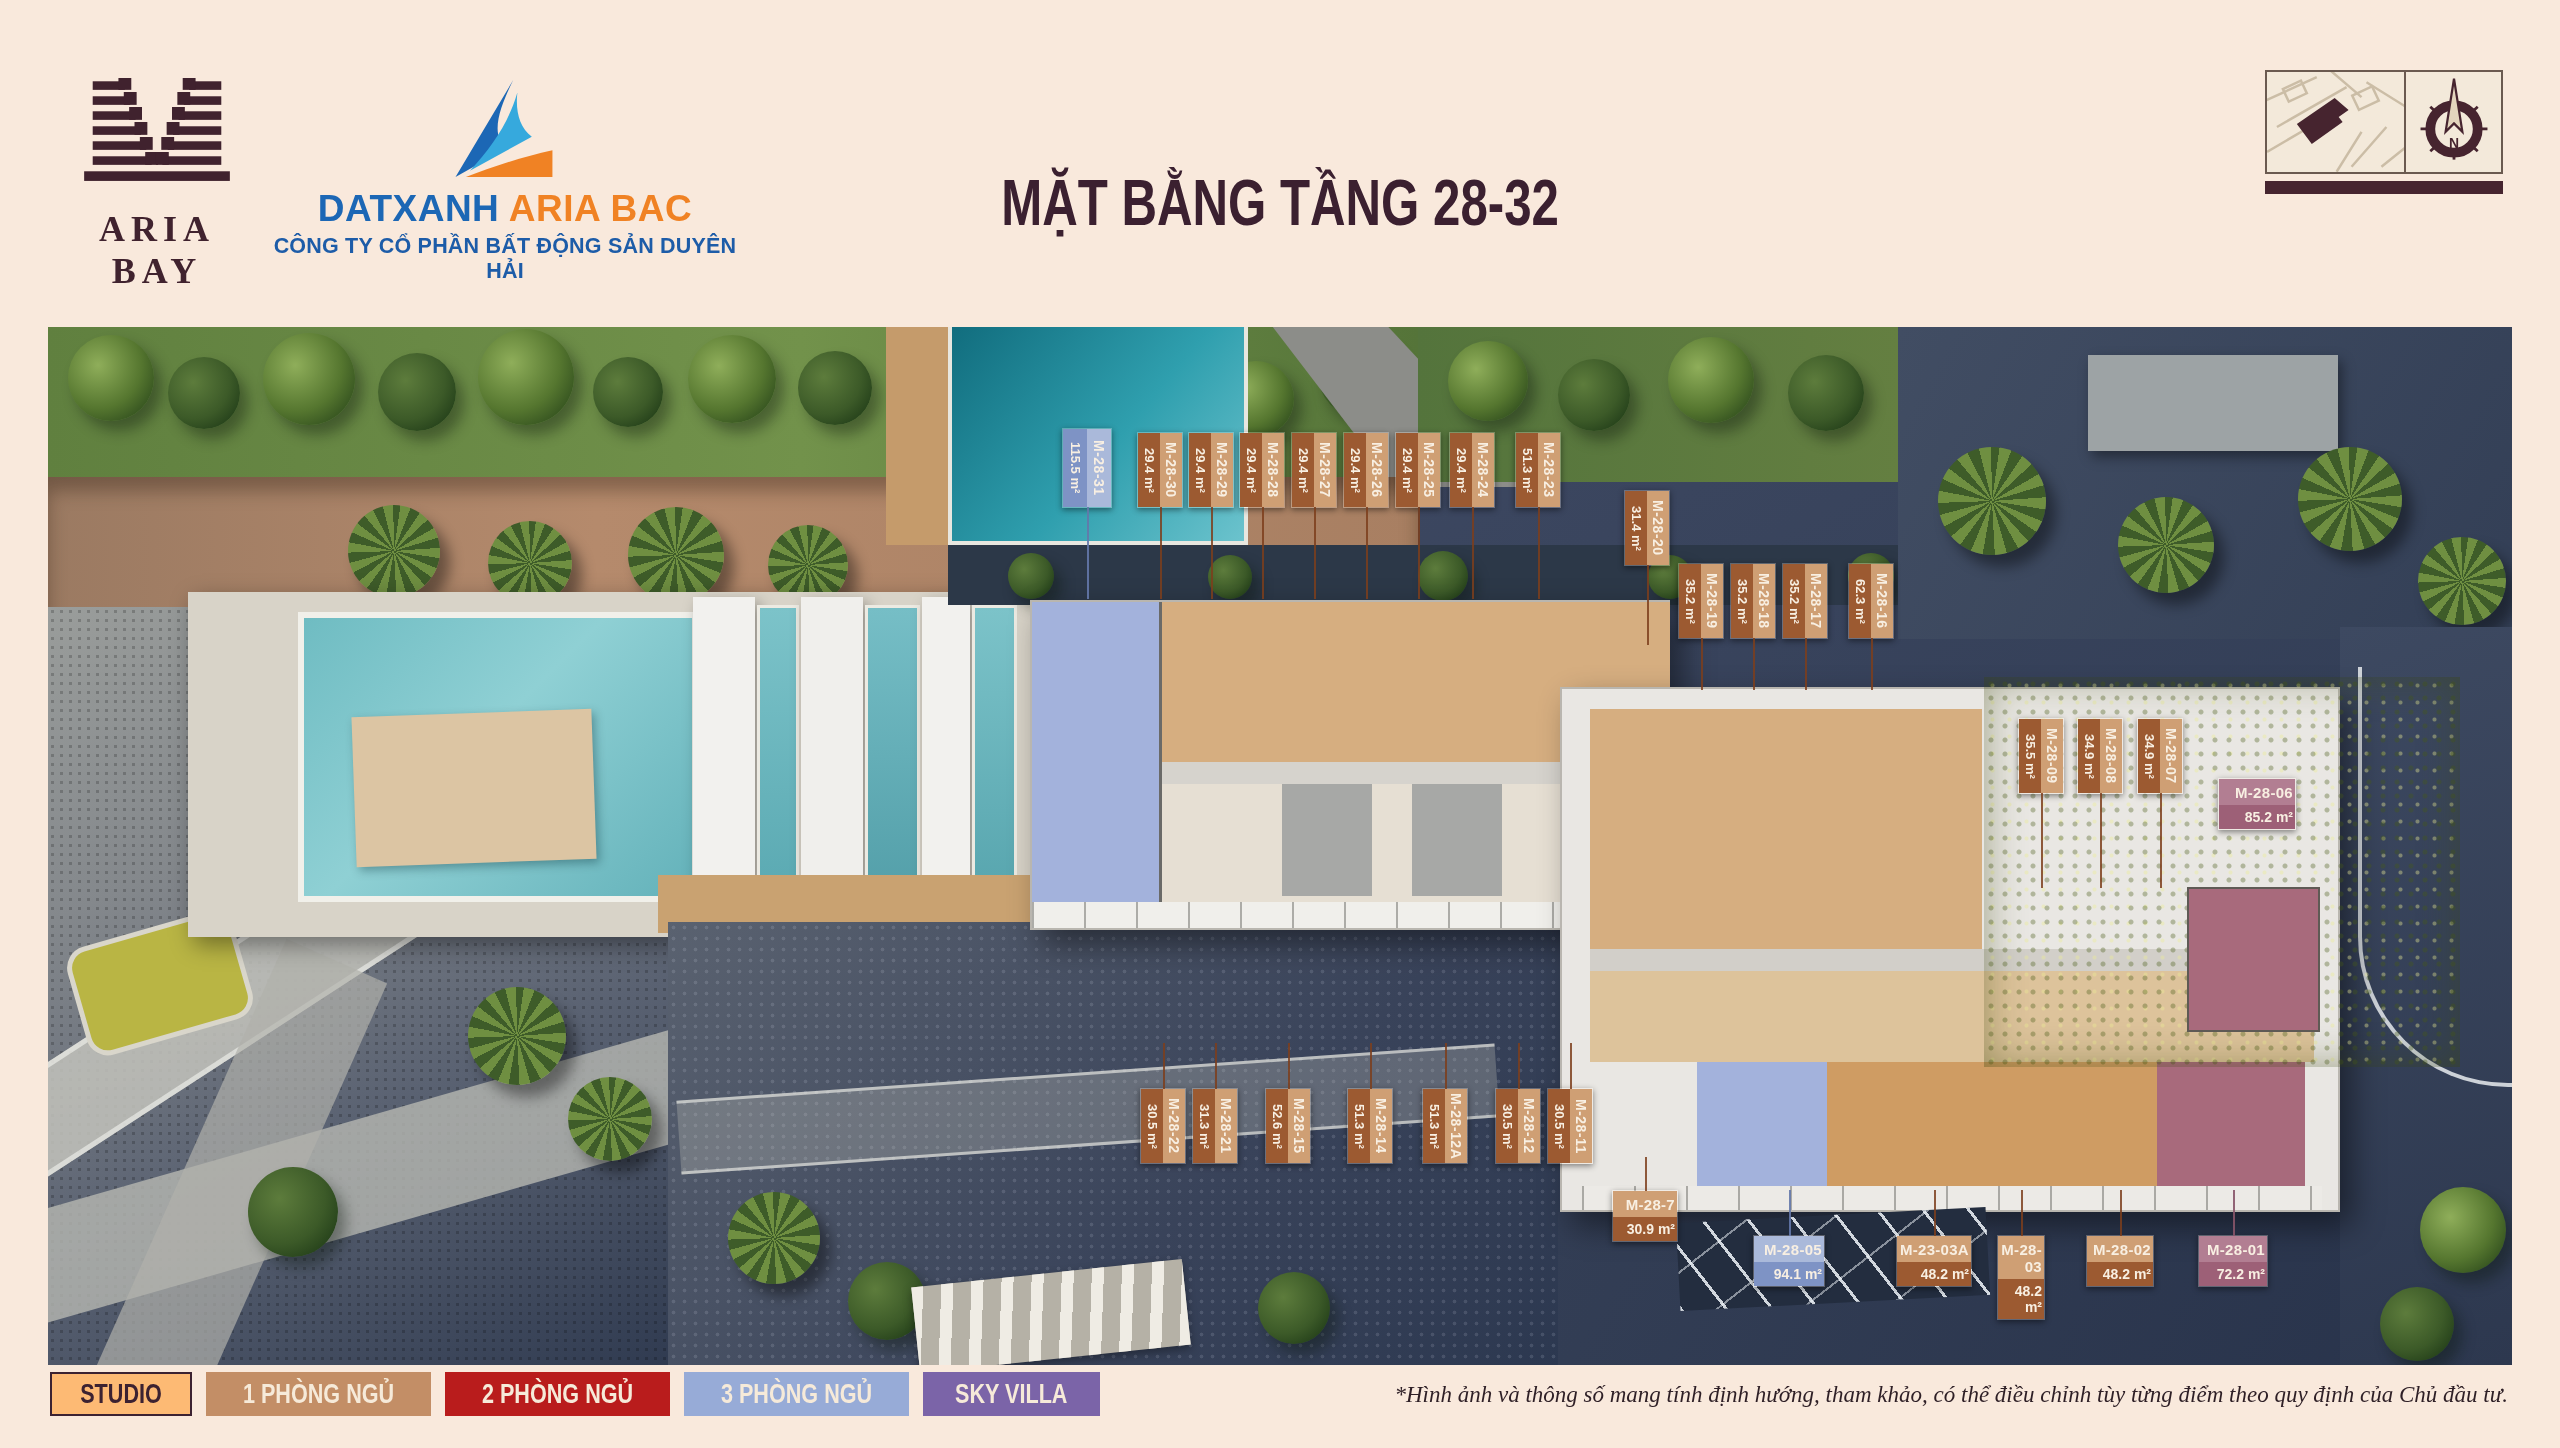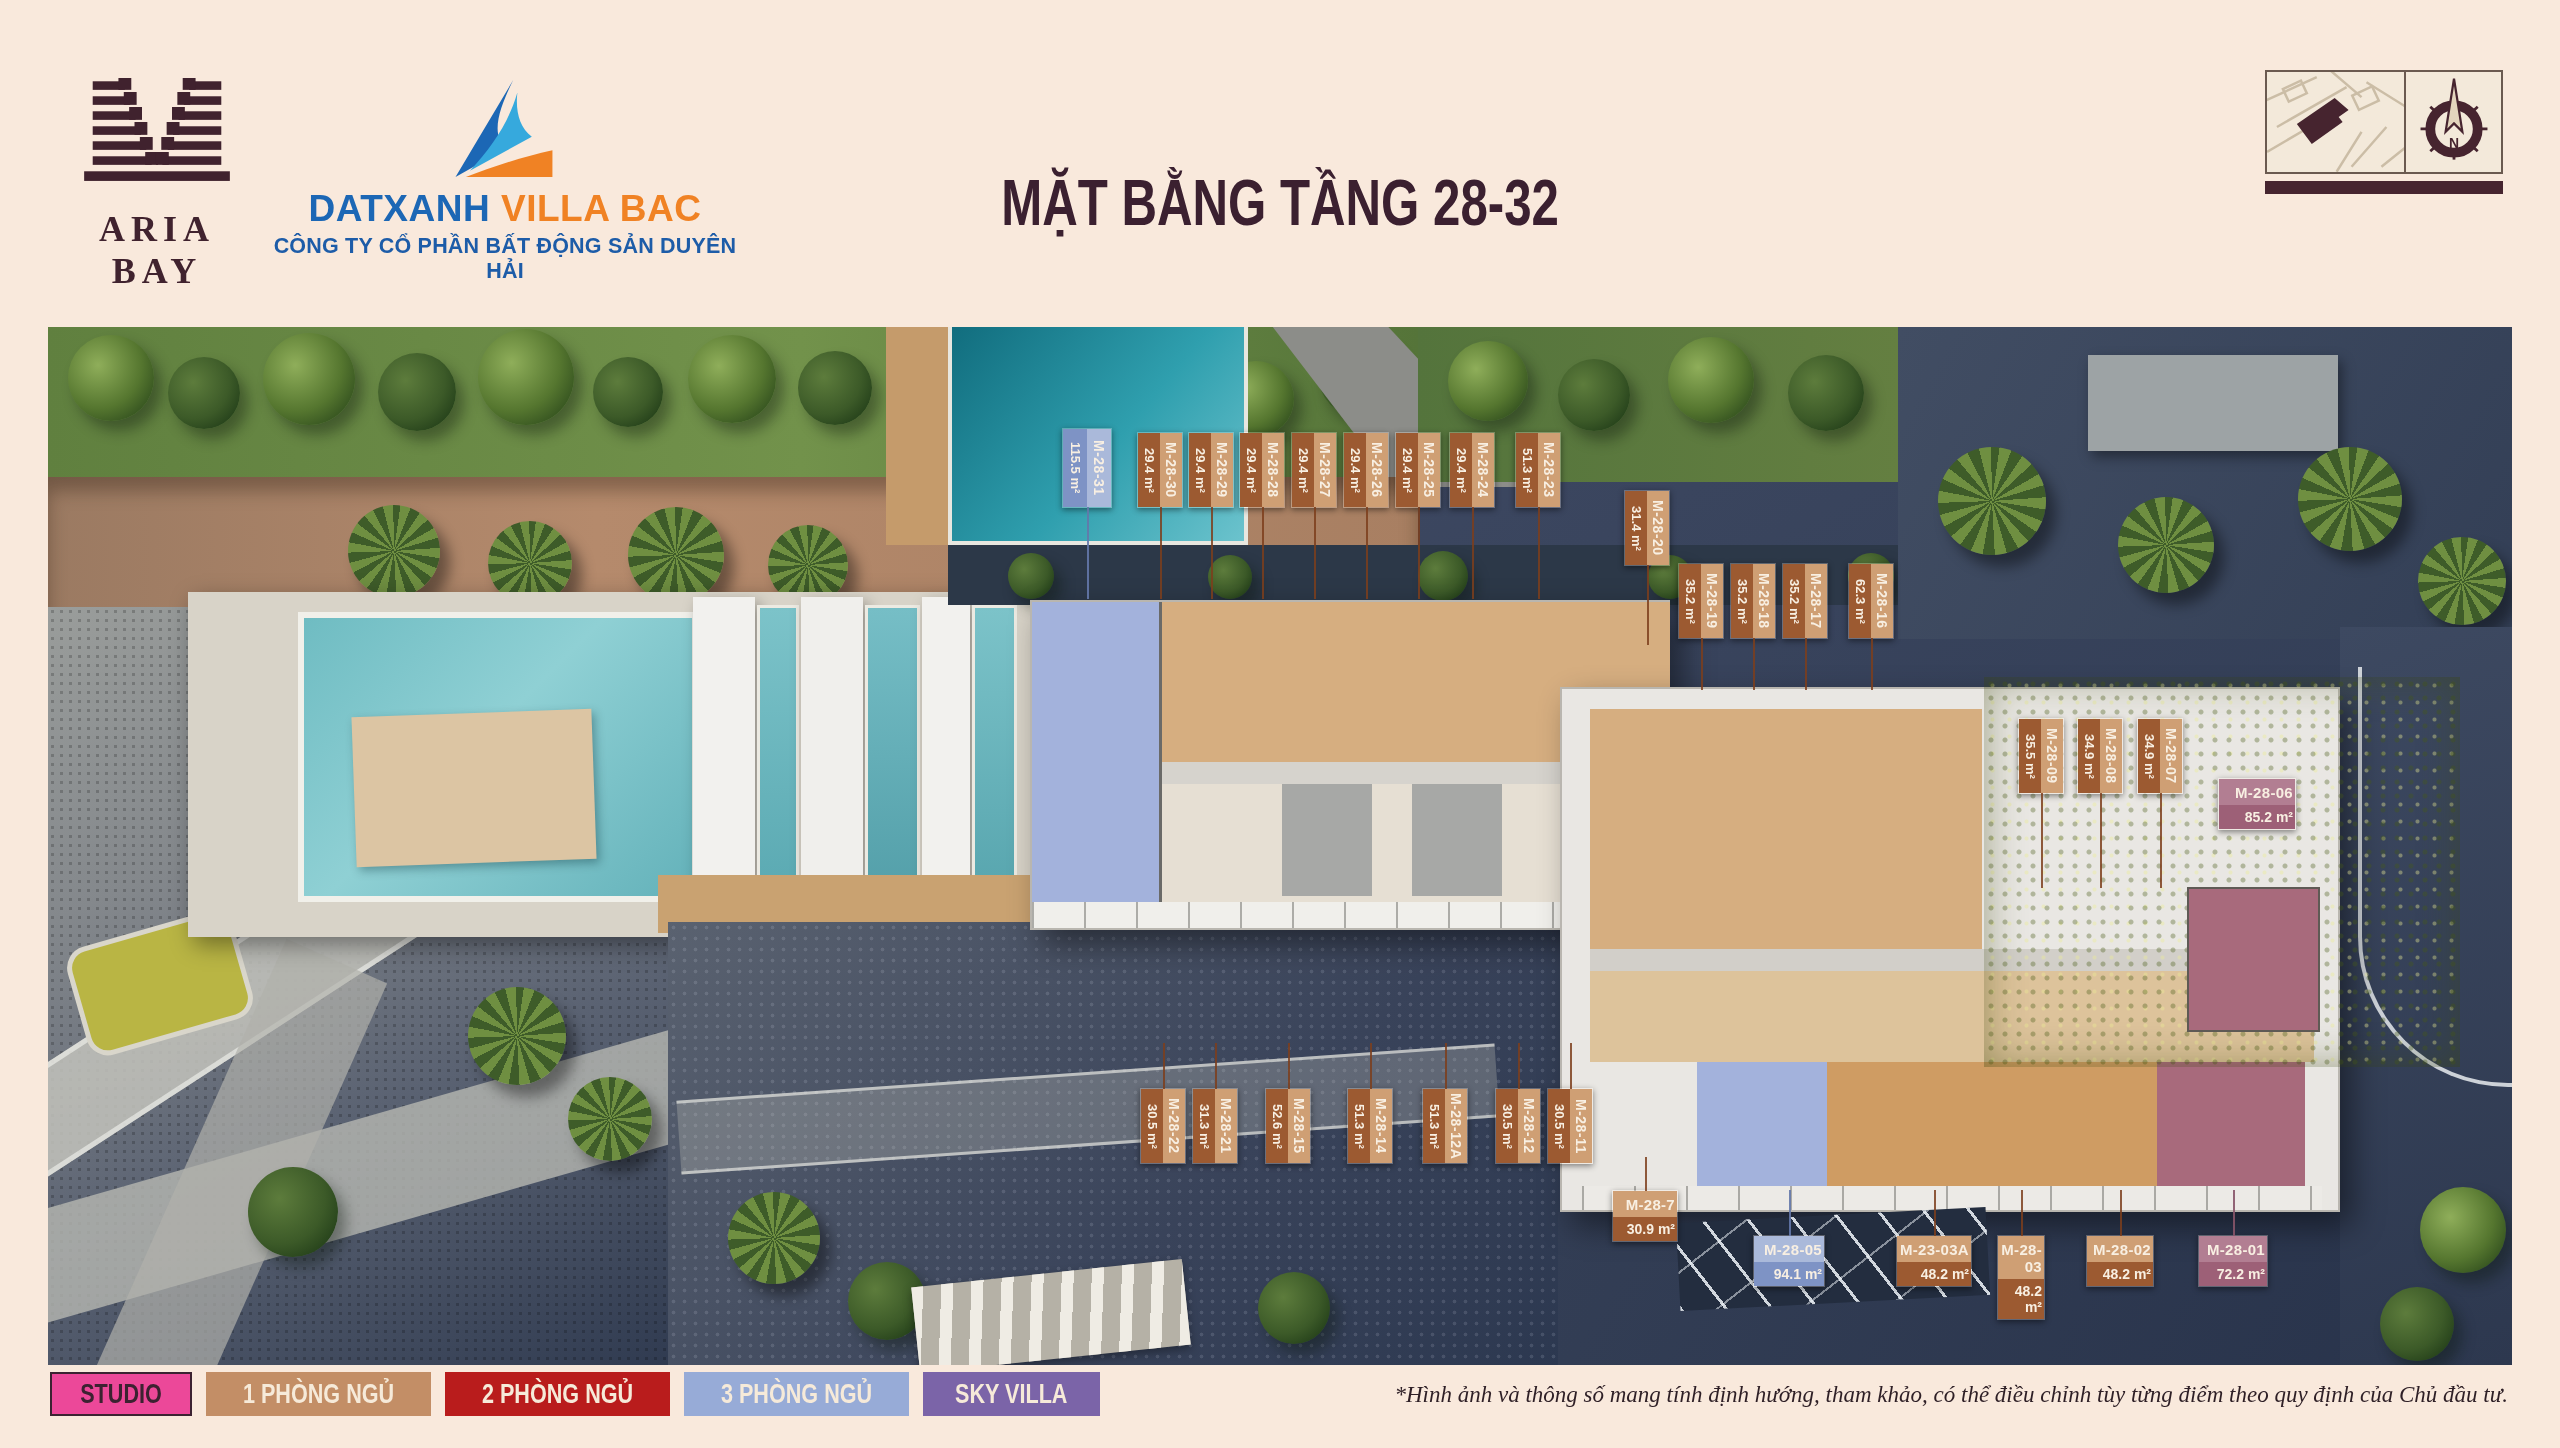--- a/index.html
+++ b/index.html
@@ -109,21 +109,21 @@
 </div>
 
 <div class="agency">
   <svg width="104" height="100" viewBox="0 0 100 97">
     <path d="M58 2 L2 96 L52 68 C 34 56 46 26 58 2 Z" fill="#1c67b5"></path>
     <path d="M62 14 C 54 42 38 66 16 90 L76 57 C 64 48 60 32 62 14 Z" fill="#36a9dd"></path>
     <path d="M12 96 L96 96 L96 70 C 68 76 38 86 12 96 Z" fill="#f08224"></path>
   </svg>
   <div class="agency-name">
     <span class="b1">DATXANH</span>
-    <span class="b2">VILLA BAC</span>
+    <span class="b2">ARIA BAC</span>
   </div>
   <div class="agency-sub">CÔNG TY CỔ PHẦN BẤT ĐỘNG SẢN DUYÊN HẢI</div>
 </div>
 
 <div class="page-title"><span>MẶT BẰNG TẦNG 28-32</span></div>
 
 <div class="tower">
   <div class="minimap-box">
     <div class="minimap-cell">
       <svg width="138" height="100" viewBox="0 0 138 100">
@@ -423,21 +423,21 @@
     <i class="ld" style="bottom:100%;height:46px;"></i>
   </div>
   <div class="hl s-mauve" style="left:2150px;top:908px;width:70px;">
     <div class="hc">M-28-01</div>
     <div class="ha">72.2 m²</div>
     <i class="ld" style="bottom:100%;height:46px;"></i>
   </div>
 </div>
 
 <div class="legend">
-  <div class="legend-item" style="background:#ec4899;color:#3c2231;border:2px solid #3c2231;">
+  <div class="legend-item" style="background:#fdba74;color:#3c2231;border:2px solid #3c2231;">
     <span>STUDIO</span>
   </div>
   <div class="legend-item" style="background:#c38e66;color:#f6ead9;">
     <span>1 PHÒNG NGỦ</span>
   </div>
   <div class="legend-item" style="background:#b91c1c;color:#f6ead9;">
     <span>2 PHÒNG NGỦ</span>
   </div>
   <div class="legend-item" style="background:#97abd7;color:#f6ead9;">
     <span>3 PHÒNG NGỦ</span>

